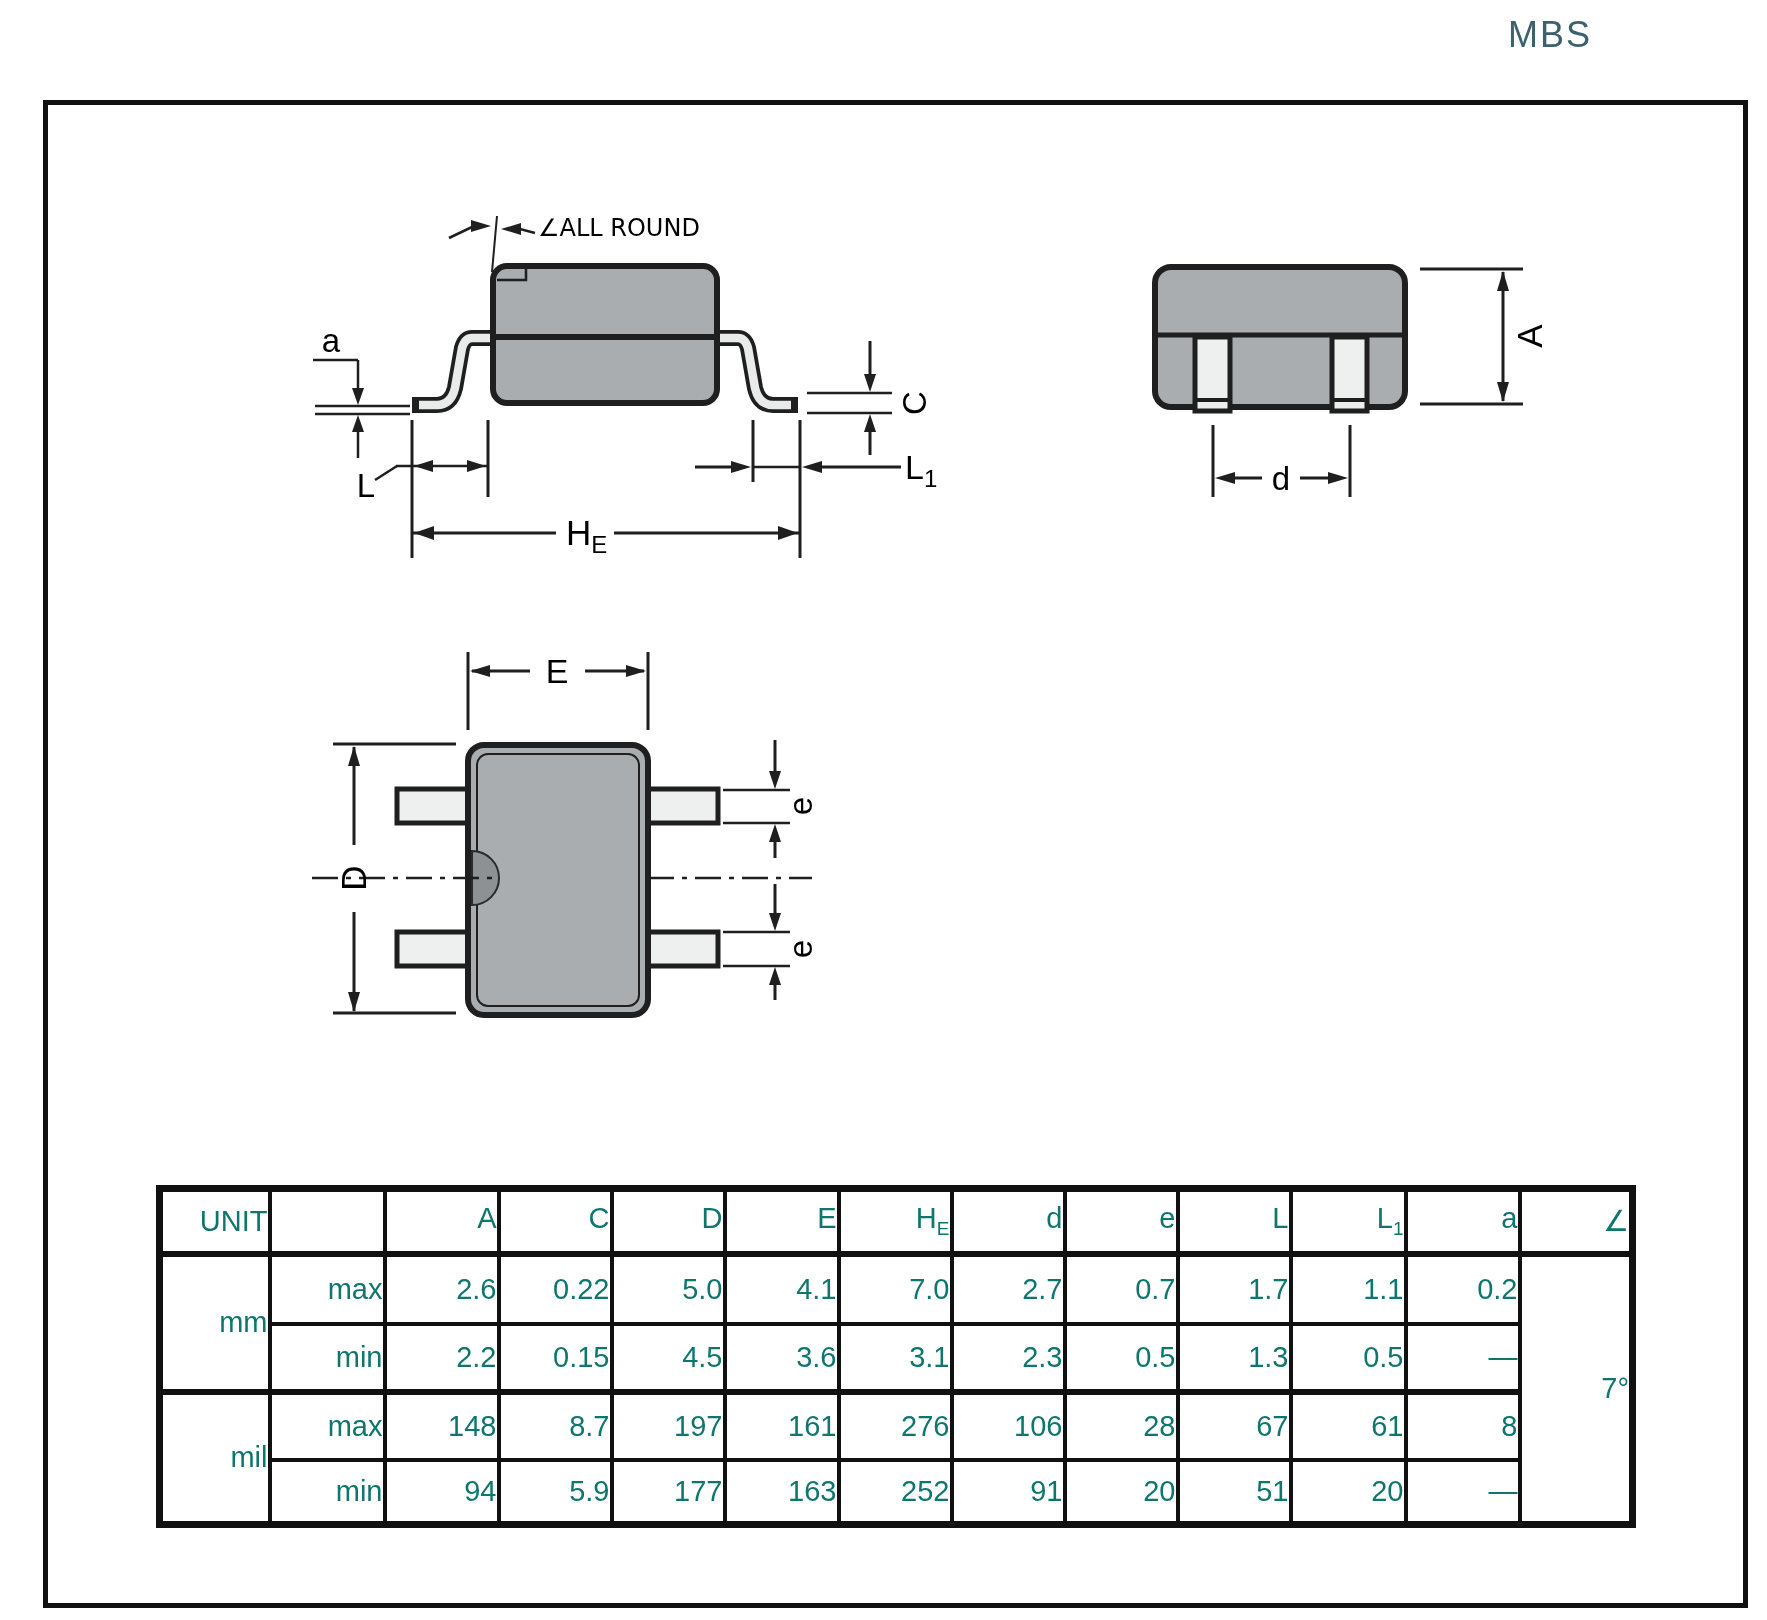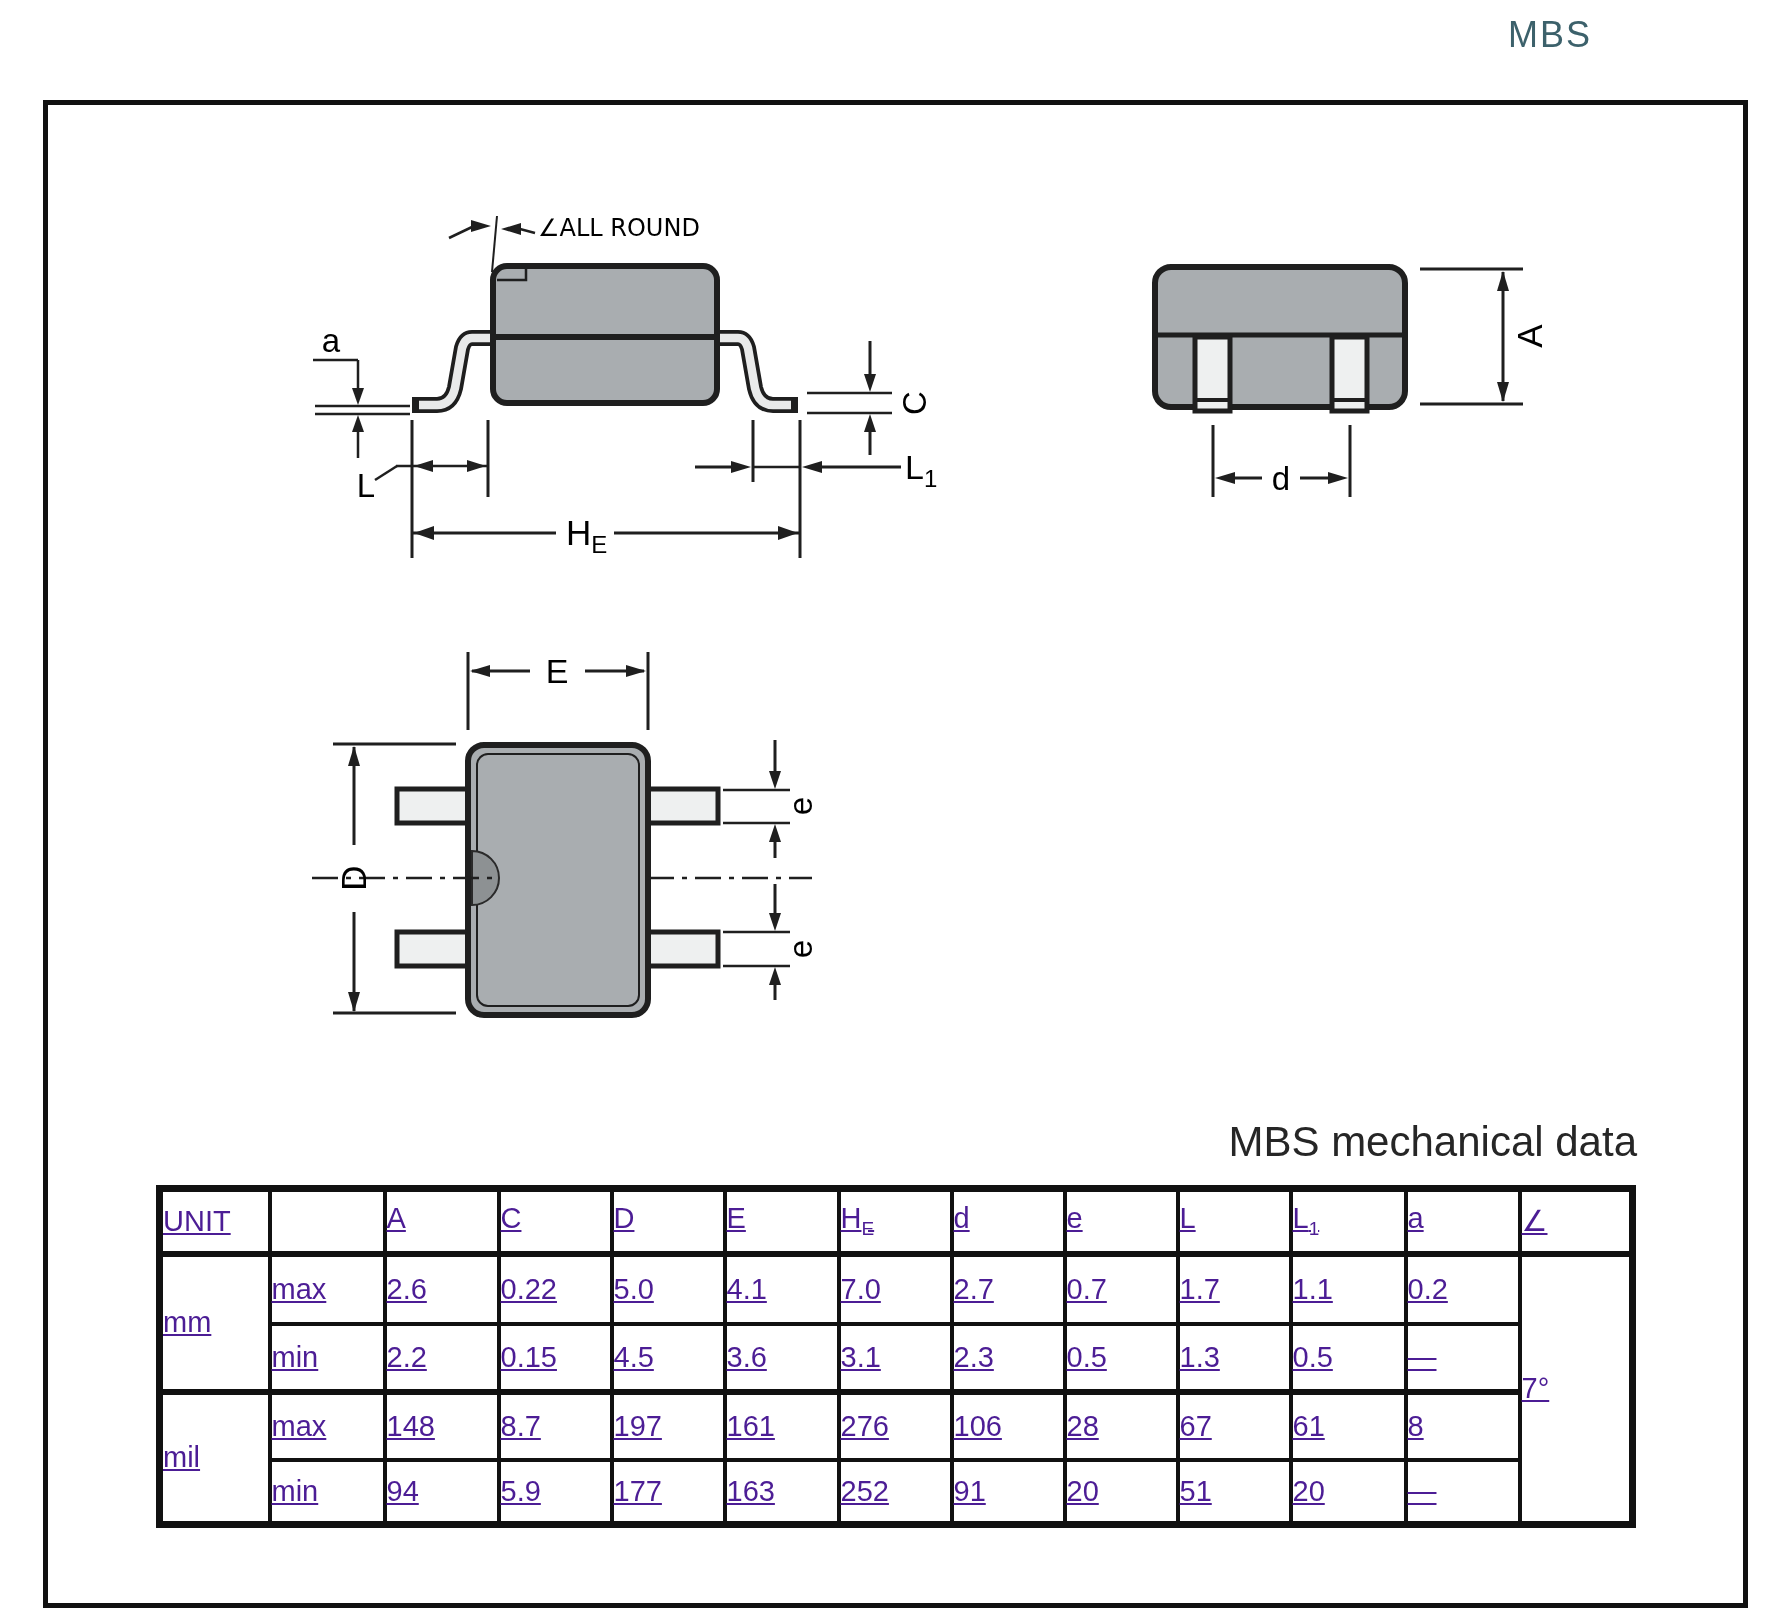--- a/index.html
+++ b/index.html
@@ -3,35 +3,34 @@
 <meta charset="utf-8">
 <style>
   html,body{margin:0;padding:0;background:#fff;width:1767px;height:1620px;font-family:"Liberation Sans",sans-serif;}
   #stage{position:relative;width:1767px;height:1620px;overflow:hidden;background:#fff;color:#1d1d1d;}
   #frame{position:absolute;left:43px;top:100px;width:1705px;height:1508px;border:5px solid #111;box-sizing:border-box;}
   #doc-title{position:absolute;left:1450px;top:14px;width:200px;text-align:center;font-size:36px;letter-spacing:2px;}
   #table-heading{position:absolute;left:1100px;top:1118px;width:537px;text-align:right;font-size:42px;color:#262626;}
   #svgwrap{position:absolute;left:0;top:0;width:1767px;height:1620px;}
   #mech-table{position:absolute;left:156px;top:1185px;}
   table.tbl{border-collapse:collapse;table-layout:fixed;width:1474px;border:7px solid #111;}
-  table.tbl td{border:4px solid #111;text-align:left;vertical-align:middle;font-size:29px;color:#4c1d95;padding:0;text-decoration:underline;}
+  table.tbl td{border:4px solid #111;text-align:right;vertical-align:middle;font-size:29px;color:#0f766e;padding:0;}
   tr.hdr td{border-bottom:6px solid #111;}
   tr.thicktop td{border-top:6px solid #111;}
   td sub{font-size:19px;}
   td.angle-hd{font-family:"DejaVu Sans",sans-serif;font-size:27px;}
   td.angle-val{font-size:44px;}
   .djv{font-family:"DejaVu Sans",sans-serif;}
 </style>
 </head>
 <body>
 
 <div id="stage">
   <div id="doc-title" style="color:#3c616b;">MBS</div>
   <div id="frame"></div>
-  <div id="table-heading">MBS mechanical data</div>
 
   <svg id="svgwrap" width="1767" height="1620" viewBox="0 0 1767 1620">
 
     <g stroke-linecap="butt">
 
       <path d="M 498 338 L 472 338 Q 465 338 462 348 L 455 388 Q 451 405 437 405 L 412 405" fill="none" stroke="#1f1f1f" stroke-width="16" stroke-linejoin="round"></path>
       <path d="M 498 338 L 472 338 Q 465 338 462 348 L 455 388 Q 451 405 437 405 L 419 405" fill="none" stroke="#e9eaea" stroke-width="8.5" stroke-linejoin="round"></path>
       <path d="M 712 338 L 738 338 Q 745 338 748 348 L 755 388 Q 759 405 773 405 L 798 405" fill="none" stroke="#1f1f1f" stroke-width="16" stroke-linejoin="round"></path>
       <path d="M 712 338 L 738 338 Q 745 338 748 348 L 755 388 Q 759 405 773 405 L 791 405" fill="none" stroke="#e9eaea" stroke-width="8.5" stroke-linejoin="round"></path>
 

